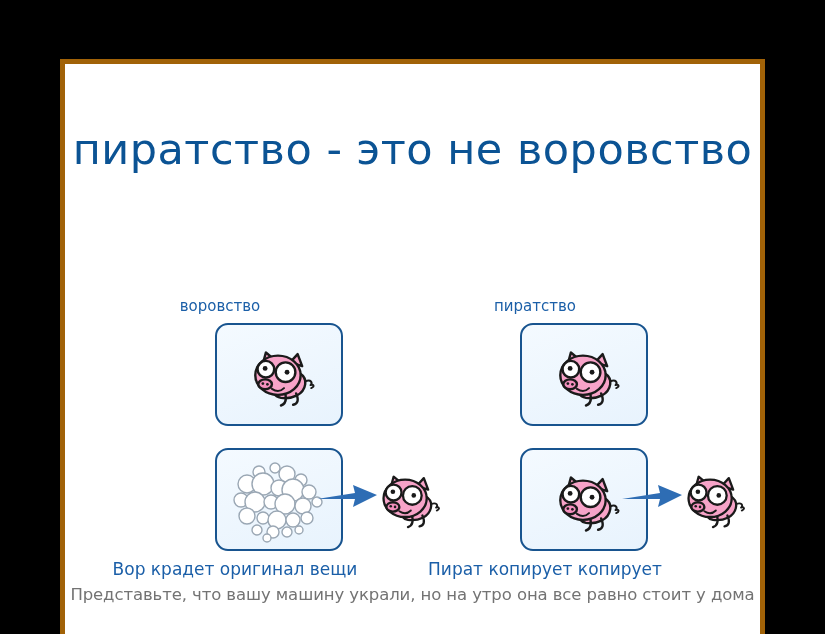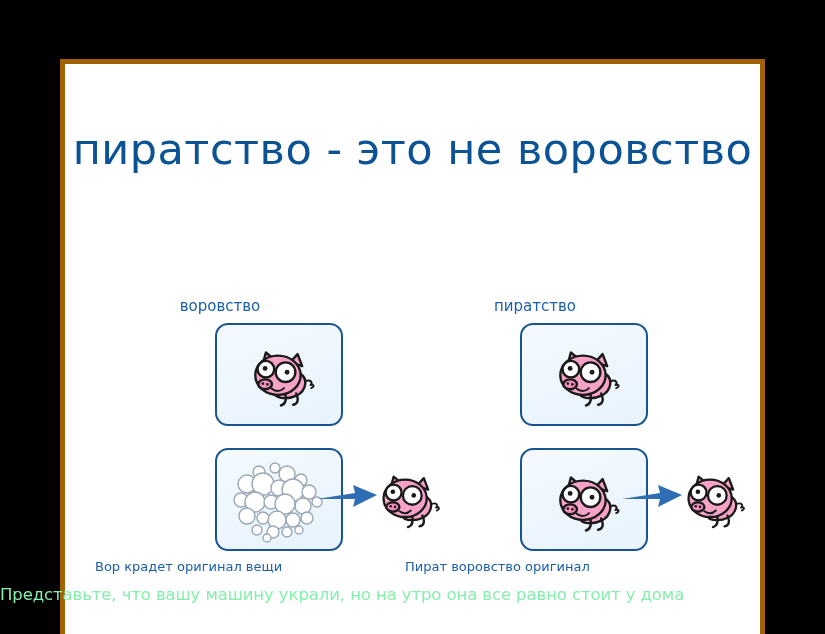--- a/index.html
+++ b/index.html
@@ -72,22 +72,23 @@
     font-size: 15px;
     font-family: "DejaVu Sans", sans-serif;
   }
   #column-piracy .column-heading { left: 10px; text-align: center; }
 
   .column-caption {
     position: absolute;
     top: 262px;
     left: 0;
     width: 280px;
+    text-align: center;
     color: #1B5FA8;
-    font-size: 13px;
+    font-size: 17px;
     font-family: "DejaVu Sans", sans-serif;
   }
   #column-piracy .column-caption { left: 5px; }
 
   
   .panel-box {
     position: absolute;
     width: 128px;
     height: 103px;
     box-sizing: border-box;
@@ -133,21 +134,22 @@
     width: 62px;
     height: 34px;
   }
 
   
   #poster-caption {
     position: absolute;
     left: 0;
     top: 585px;
     width: 825px;
-    color: #86efac;
+    text-align: center;
+    color: #737373;
     font-size: 16.5px;
     font-family: "DejaVu Sans", sans-serif;
     letter-spacing: -0.1px;
   }
 </style>
 </head>
 <body>
 
 <div id="demotivator-frame">
 
@@ -305,19 +307,19 @@
           <circle cx="56" cy="36" r="13" fill="#FFFFFF"></circle>
           <circle cx="29" cy="31" r="3.2" fill="#1A1A1A" stroke="none"></circle>
           <circle cx="58" cy="36" r="3.2" fill="#1A1A1A" stroke="none"></circle>
           <ellipse cx="29" cy="52" rx="9" ry="6.5" fill="#F490BE"></ellipse>
           <circle cx="26" cy="51" r="1.8" fill="#1A1A1A" stroke="none"></circle>
           <circle cx="32" cy="52" r="1.8" fill="#1A1A1A" stroke="none"></circle>
           <path d="M38 58 C44 62 50 61 54 57" fill="none" stroke-width="2.6"></path>
         </g>
       </svg>
 
-      <div class="column-caption">Пират воровство оригинал</div>
+      <div class="column-caption">Пират копирует копирует</div>
     </div>
 
   </div>
 </div>
 
 <div id="poster-caption">Представьте, что вашу машину украли, но на утро она все равно стоит у дома</div>
 
 </body></html>

